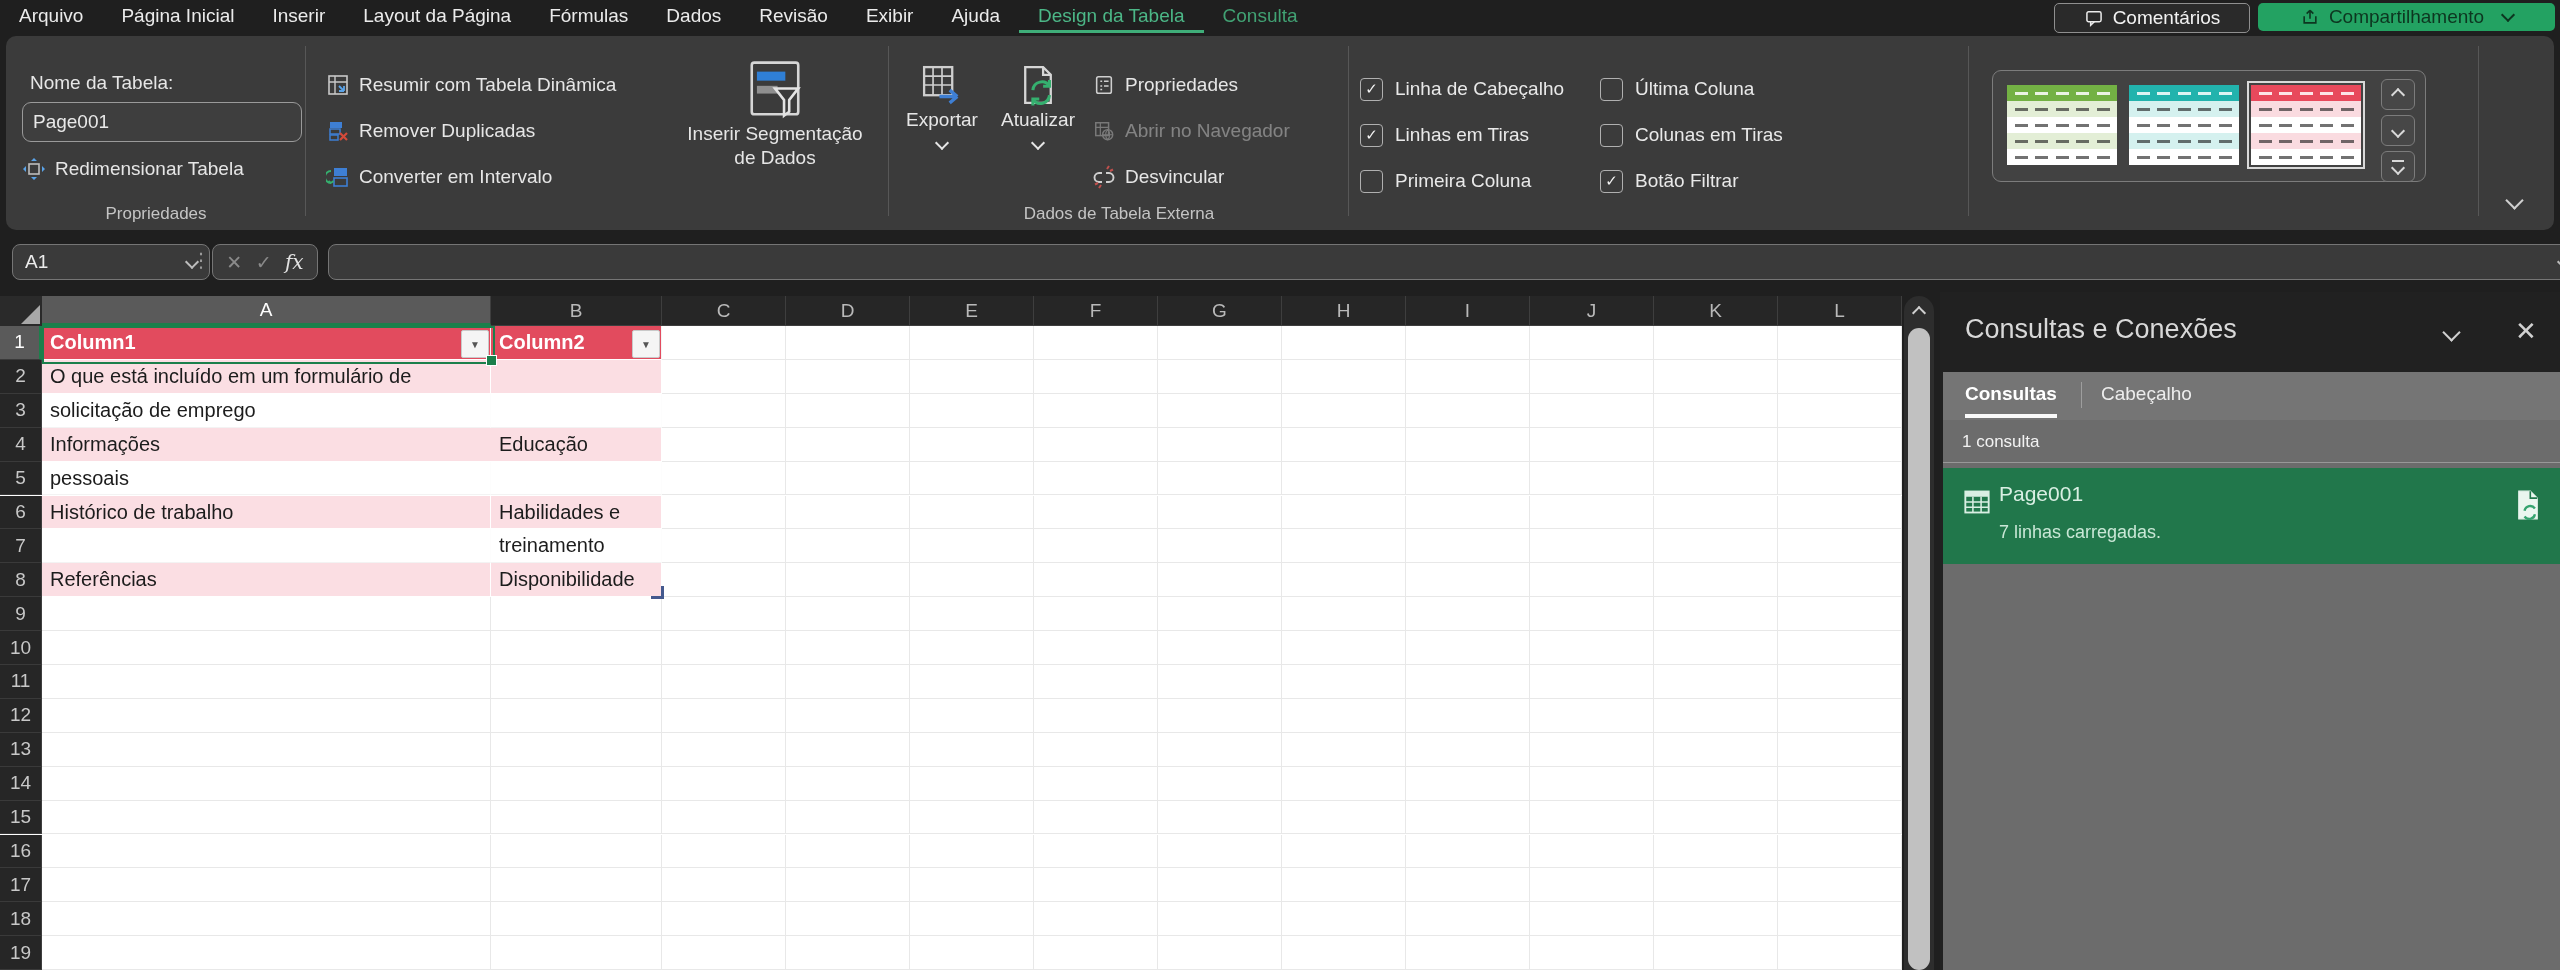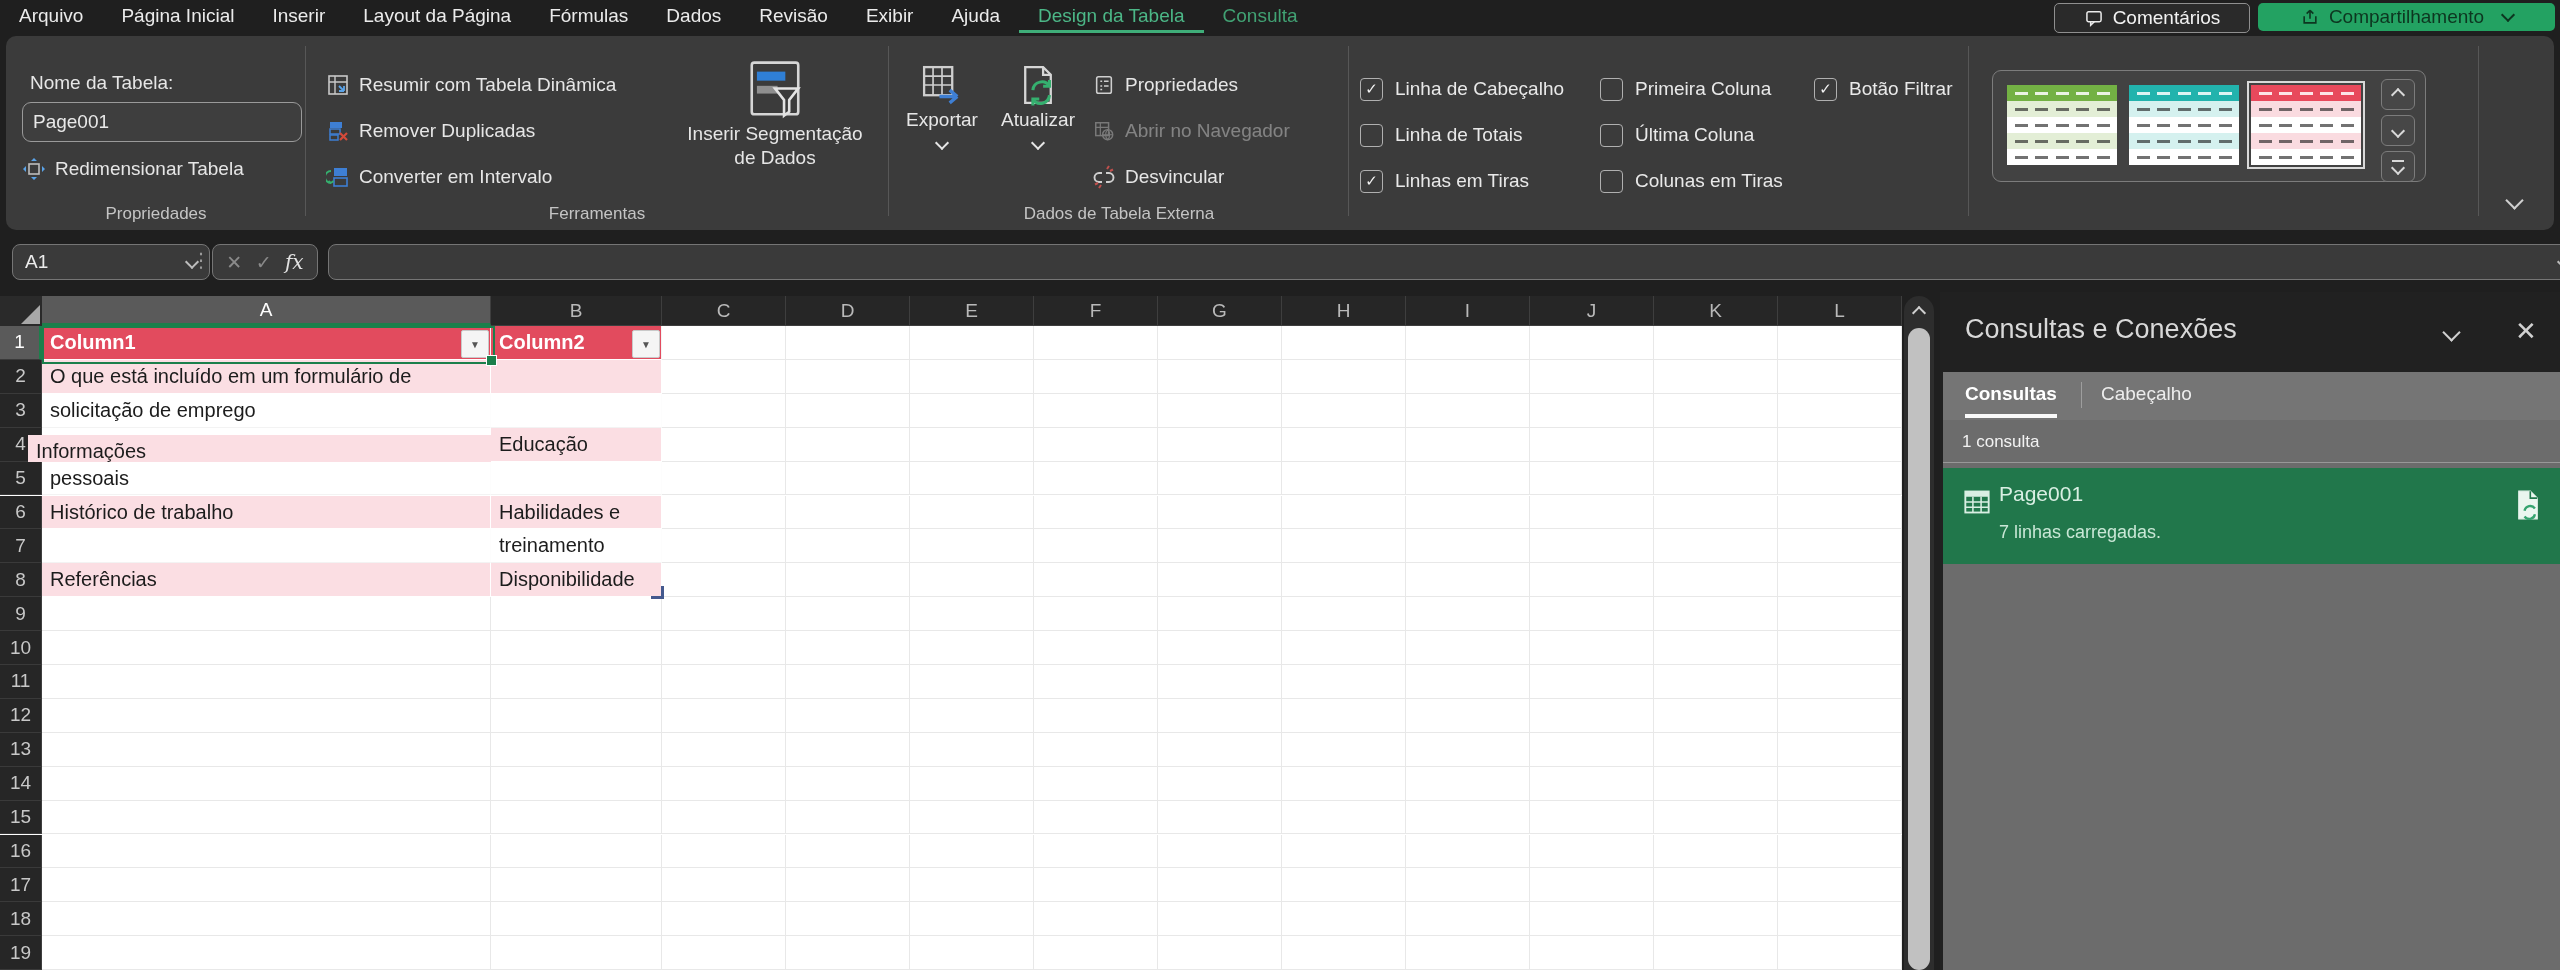--- a/index.html
+++ b/index.html
@@ -196,21 +196,20 @@
     <div class="bigbtn" style="left:660px;top:24px;width:218px">
       <svg width="52" height="62" viewBox="0 0 40 48">
         <rect x="2" y="2" width="36" height="40" rx="2" fill="none" stroke="#d6d6d6" stroke-width="2"></rect>
         <rect x="6" y="9" width="22" height="7" fill="#2f7fd6"></rect>
         <rect x="6" y="20" width="16" height="6" fill="#8f8f8f"></rect>
         <path d="M20 22 h18 l-7 9 v9 l-4 3 v-12 z" fill="#3b3b3b" stroke="#e3e3e3" stroke-width="2"></path>
       </svg>
       <span class="lbl">Inserir Segmentação</span>
       <span class="lbl">de Dados</span>
     </div>
-    <div class="glabel" style="left:300px;width:582px">Ferramentas</div>
 
     <div class="bigbtn" style="left:890px;top:26px;width:92px">
       <svg width="46" height="46" viewBox="0 0 36 36">
         <rect x="4" y="4" width="22" height="22" fill="none" stroke="#cfcfcf" stroke-width="1.8"></rect>
         <path d="M4 11 h22 M4 18 h22 M11 4 v22 M18 4 v22" stroke="#cfcfcf" stroke-width="1.3"></path>
         <path d="M16 27 h14 M30 27 l-6 -5 M30 27 l-6 5" stroke="#3e7fd4" stroke-width="2.6" fill="none"></path>
       </svg>
       <span class="lbl">Exportar</span>
       <span class="chev" style="margin-top:6px"></span>
     </div>
@@ -252,24 +251,20 @@
         </svg>
       </span>
       <span>Desvincular</span>
     </div>
     <div class="glabel" style="left:884px;width:458px">Dados de Tabela Externa</div>
 
     <div class="cb-grid" id="cb-grid">
         <div class="cb-item">
           <div class="cb-box">✓</div>
           <div>Linha de Cabeçalho</div>
-        </div>
-        <div class="cb-item">
-          <div class="cb-box"></div>
-          <div>Linha de Totais</div>
         </div>
         <div class="cb-item">
           <div class="cb-box">✓</div>
           <div>Linhas em Tiras</div>
         </div>
         <div class="cb-item">
           <div class="cb-box"></div>
           <div>Primeira Coluna</div>
         </div>
         <div class="cb-item">
@@ -481,21 +476,21 @@
       <div class="cell" style="left: 786px; width: 124px; top: 97.8px; height: 33.9px;"></div>
       <div class="cell" style="left: 910px; width: 124px; top: 97.8px; height: 33.9px;"></div>
       <div class="cell" style="left: 1034px; width: 124px; top: 97.8px; height: 33.9px;"></div>
       <div class="cell" style="left: 1158px; width: 124px; top: 97.8px; height: 33.9px;"></div>
       <div class="cell" style="left: 1282px; width: 124px; top: 97.8px; height: 33.9px;"></div>
       <div class="cell" style="left: 1406px; width: 124px; top: 97.8px; height: 33.9px;"></div>
       <div class="cell" style="left: 1530px; width: 124px; top: 97.8px; height: 33.9px;"></div>
       <div class="cell" style="left: 1654px; width: 124px; top: 97.8px; height: 33.9px;"></div>
       <div class="cell" style="left: 1778px; width: 124px; top: 97.8px; height: 33.9px;"></div>
       <div class="rowhdr" style="top: 131.7px; height: 33.9px;">4</div>
-      <div class="cell pink" style="left: 28px; width: 482px; top: 131.7px; height: 33.9px; margin-top: 7px;">Informações</div>
+      <div class="cell pink" style="left: 42px; width: 482px; top: 131.7px; height: 33.9px;">Informações</div>
       <div class="cell pink" style="left: 491px; width: 171px; top: 131.7px; height: 33.9px;">Educação</div>
       <div class="cell" style="left: 662px; width: 124px; top: 131.7px; height: 33.9px;"></div>
       <div class="cell" style="left: 786px; width: 124px; top: 131.7px; height: 33.9px;"></div>
       <div class="cell" style="left: 910px; width: 124px; top: 131.7px; height: 33.9px;"></div>
       <div class="cell" style="left: 1034px; width: 124px; top: 131.7px; height: 33.9px;"></div>
       <div class="cell" style="left: 1158px; width: 124px; top: 131.7px; height: 33.9px;"></div>
       <div class="cell" style="left: 1282px; width: 124px; top: 131.7px; height: 33.9px;"></div>
       <div class="cell" style="left: 1406px; width: 124px; top: 131.7px; height: 33.9px;"></div>
       <div class="cell" style="left: 1530px; width: 124px; top: 131.7px; height: 33.9px;"></div>
       <div class="cell" style="left: 1654px; width: 124px; top: 131.7px; height: 33.9px;"></div>

